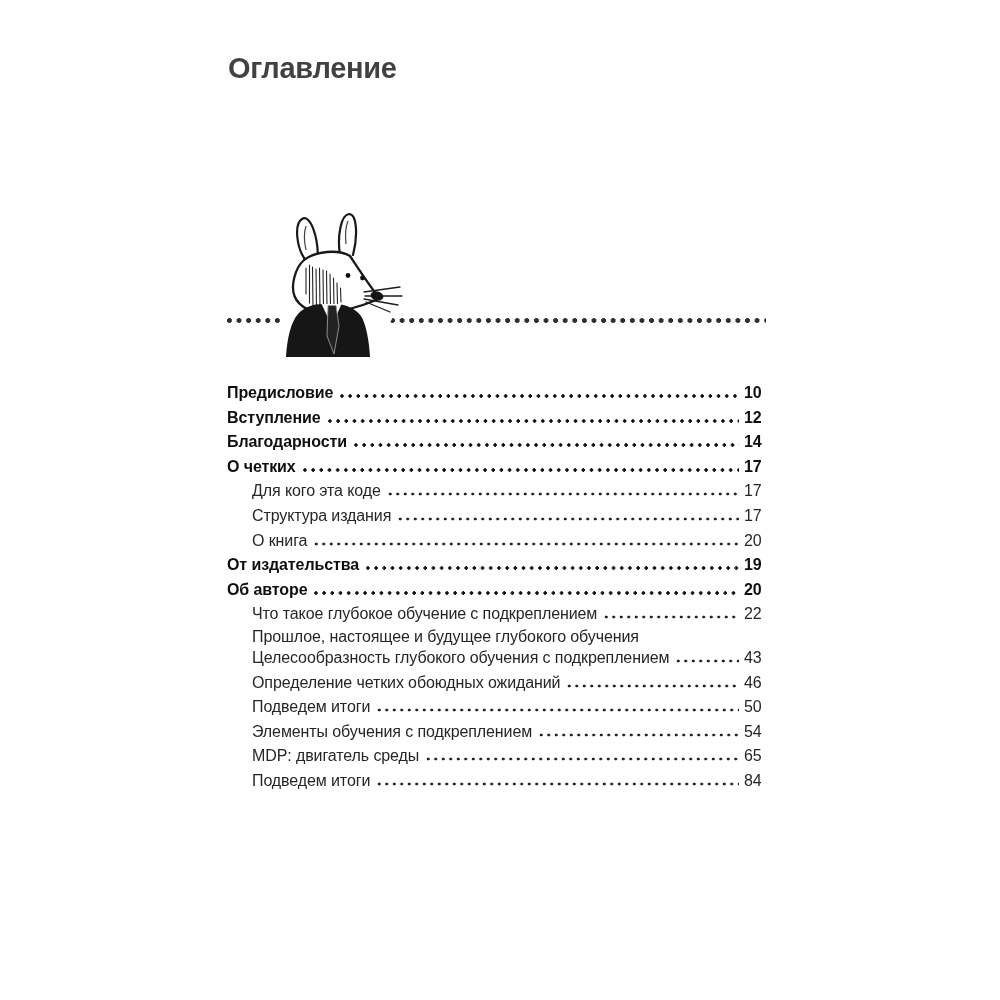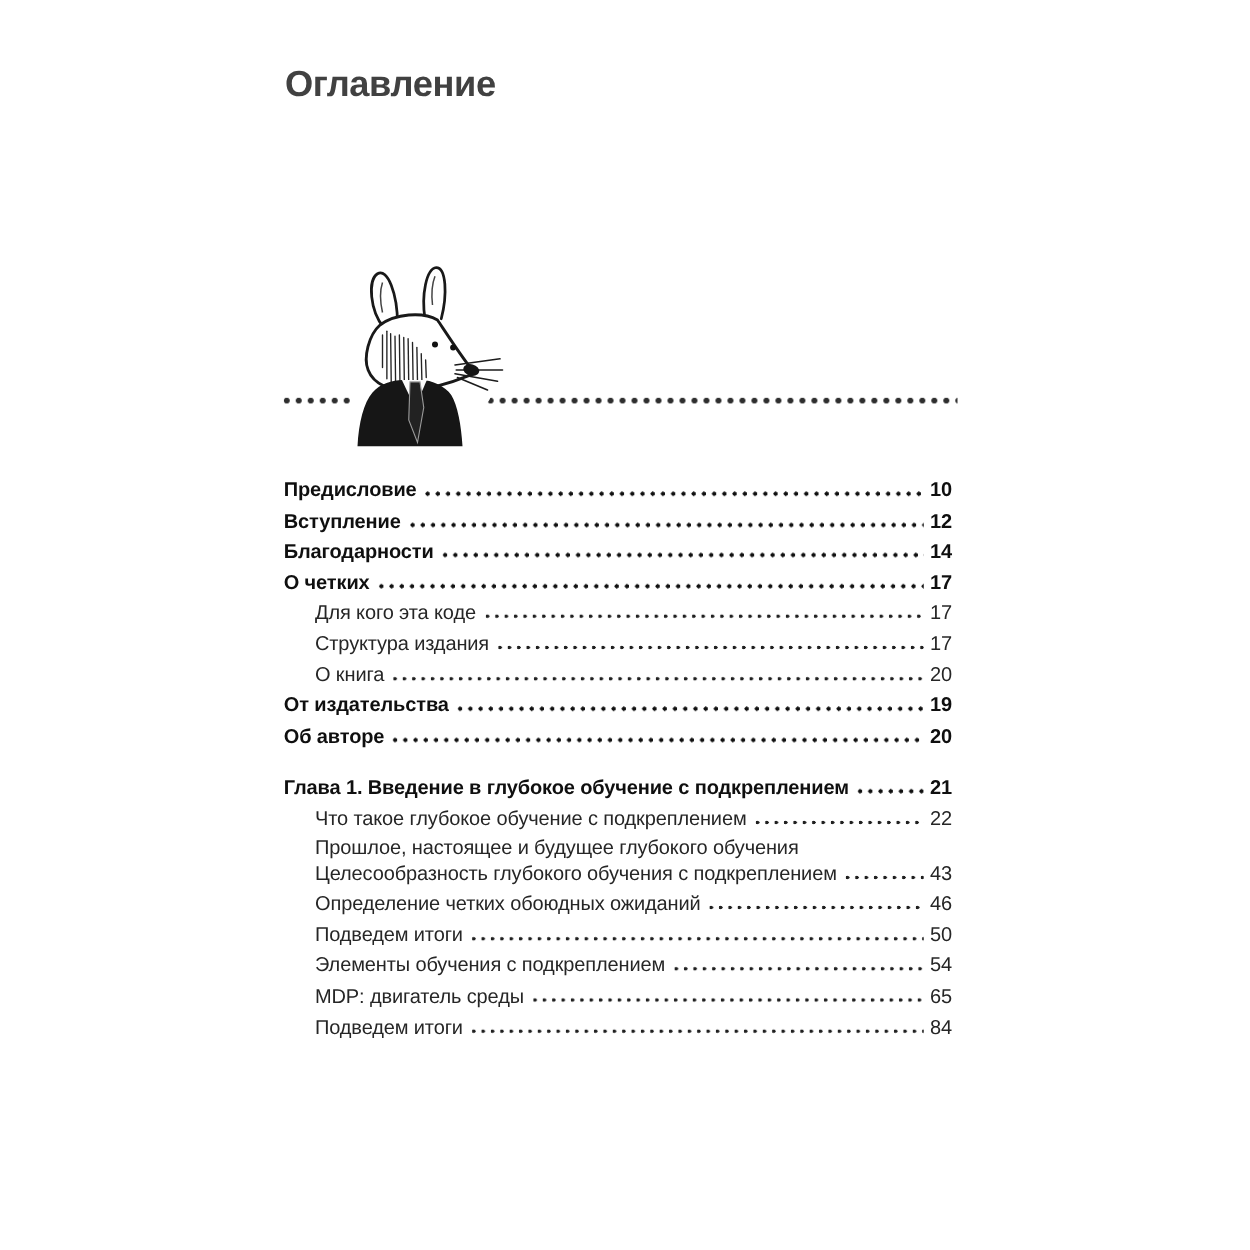--- a/index.html
+++ b/index.html
@@ -148,25 +148,20 @@
       <div class="row bold">
     <span class="label">От издательства</span>
     <span class="leader"></span>
     <span class="num">19</span>
   </div>
       <div class="row bold">
     <span class="label">Об авторе</span>
     <span class="leader"></span>
     <span class="num">20</span>
   </div>
-      <div class="row bold gap">
-    <span class="label">Глава 1. Введение в глубокое обучение с подкреплением</span>
-    <span class="leader"></span>
-    <span class="num">21</span>
-  </div>
       <div class="row indent">
     <span class="label">Что такое глубокое обучение с подкреплением</span>
     <span class="leader"></span>
     <span class="num">22</span>
   </div>
       <div class="row wrap-first indent">
         <span class="label">Прошлое, настоящее и будущее глубокого обучения</span>
       </div>
       <div class="row indent">
     <span class="label">Целесообразность глубокого обучения с подкреплением</span>

